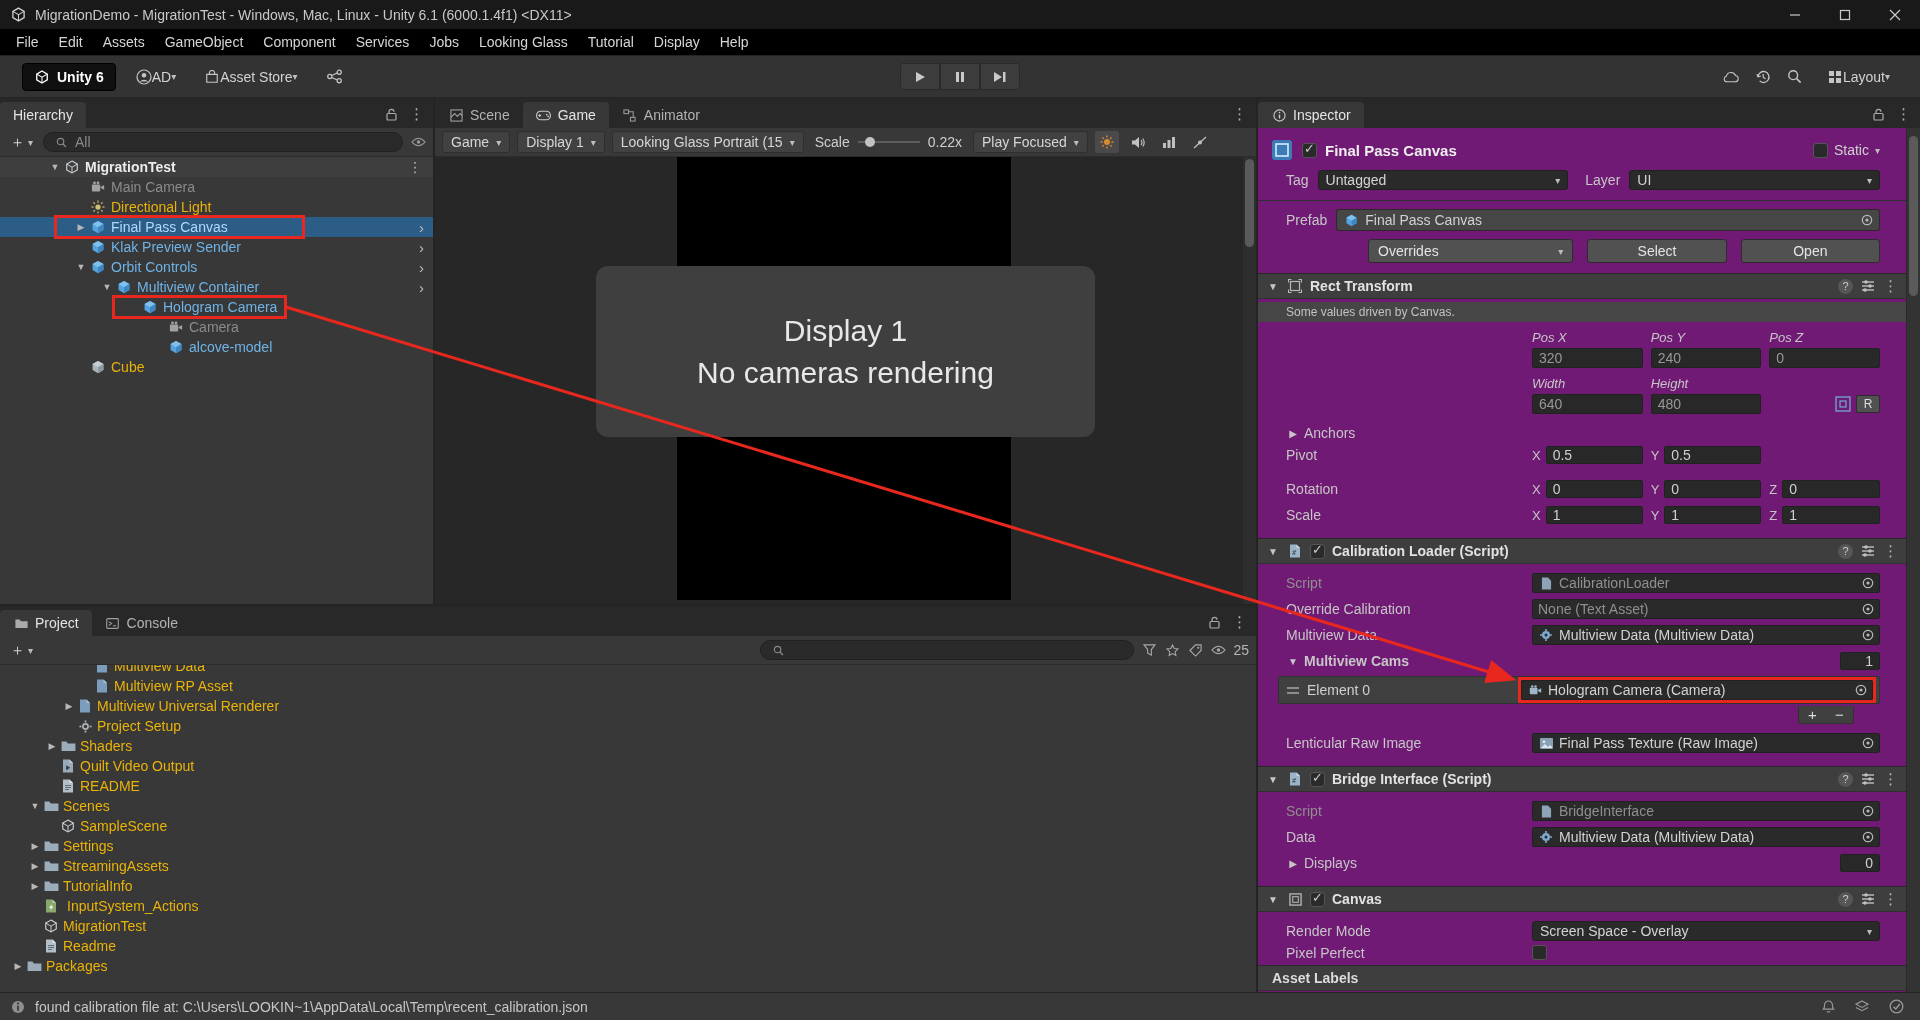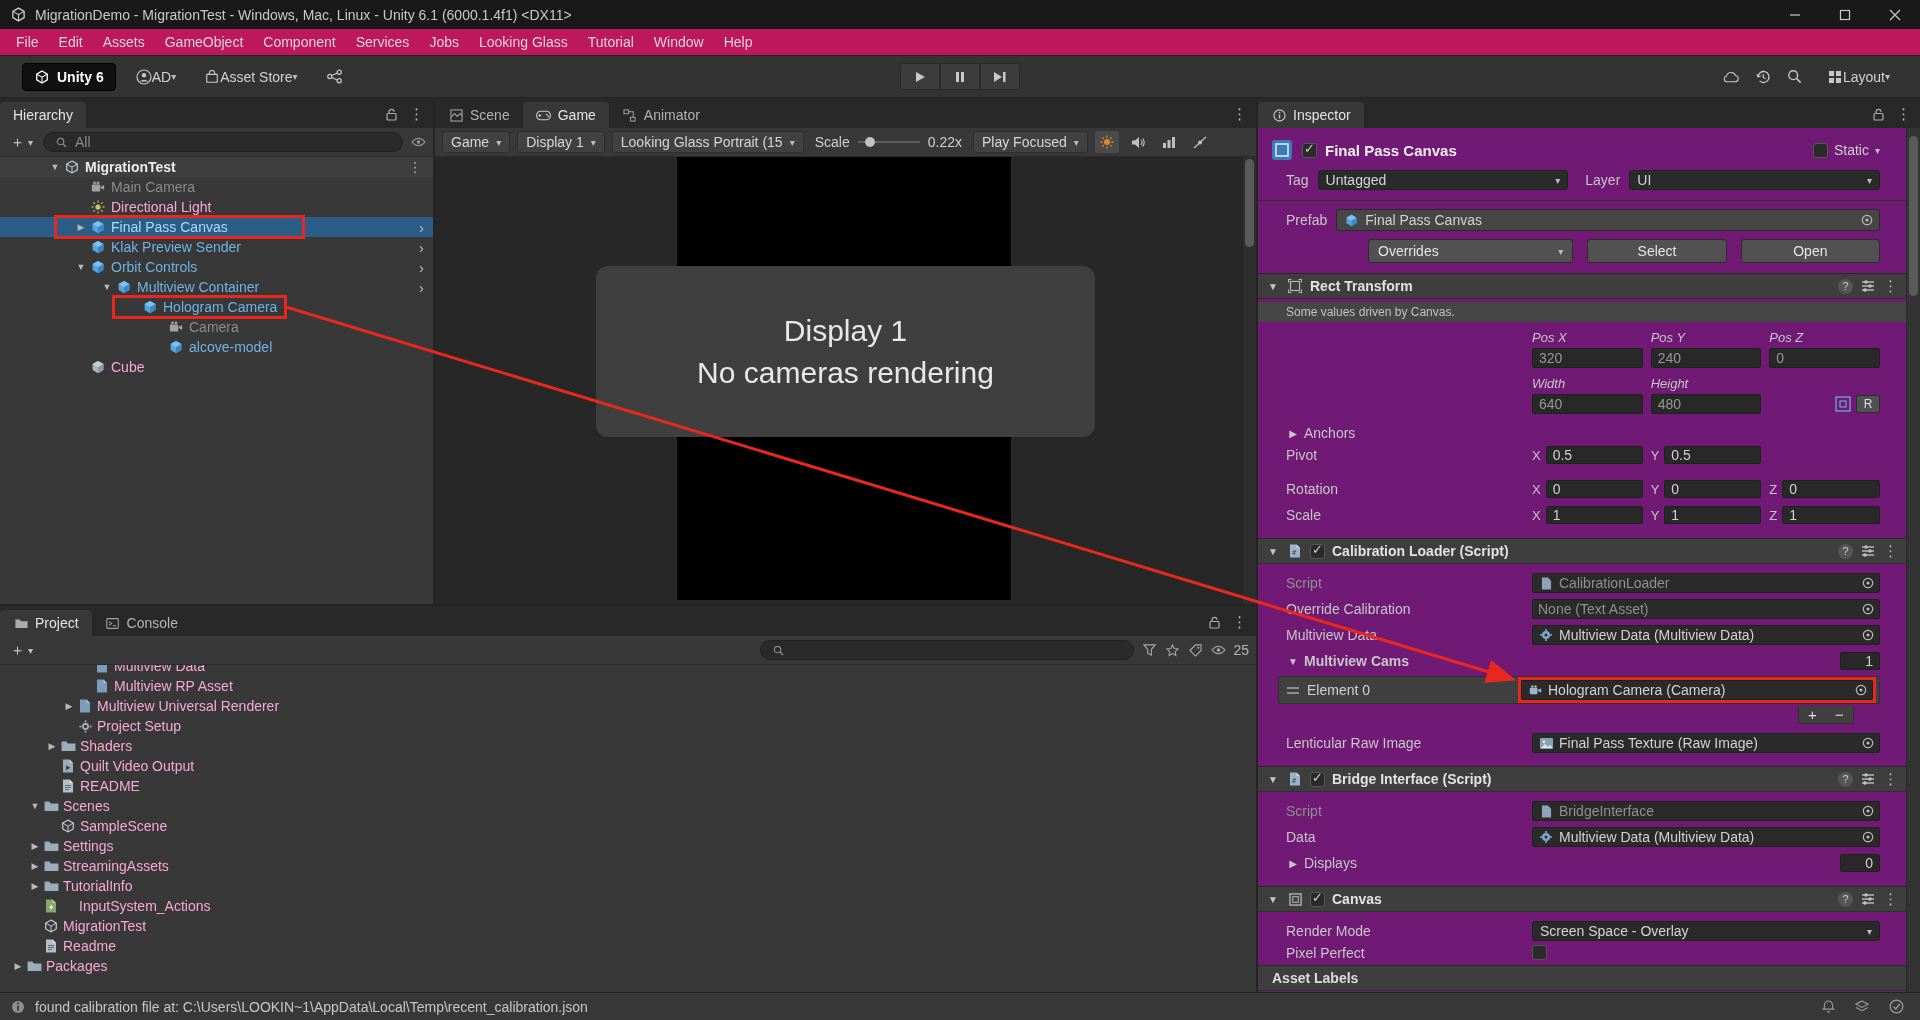--- a/index.html
+++ b/index.html
@@ -6,21 +6,21 @@
   html,body{width:1920px;height:1020px;overflow:hidden;}
   body{font-family:"Liberation Sans",sans-serif;font-size:14px;color:#d2d2d2;background:#383838;}
   .app{position:relative;width:1920px;height:1020px;display:flex;flex-direction:column;background:#383838;}
 
   
   .titlebar{height:29px;background:#191919;display:flex;align-items:center;gap:9px;padding-left:10px;flex:none;color:#c9c9c9;font-size:14px;}
   .win-controls{margin-left:auto;display:flex;height:100%;}
   .win-btn{width:50px;display:flex;align-items:center;justify-content:center;color:#c9c9c9;}
 
   
-  .menubar{height:27px;background:#be185d;border-bottom:1px solid #222;display:flex;align-items:center;padding-left:6px;flex:none;}
+  .menubar{height:27px;background:#000000;border-bottom:1px solid #222;display:flex;align-items:center;padding-left:6px;flex:none;}
   .menu-item{padding:0 10px;height:100%;display:flex;align-items:center;color:#d6d6d6;white-space:nowrap;}
 
   
   .toolbar{height:42px;background:#333;border-bottom:1px solid #242424;display:flex;align-items:center;padding:0 22px;flex:none;position:relative;}
   .tleft{display:flex;align-items:center;gap:12px;}
   .unity-badge{background:#101010;border:1px solid #000;border-radius:4px;height:28px;display:flex;align-items:center;gap:7px;padding:0 11px;color:#fff;font-weight:bold;}
   .chip{display:flex;align-items:center;height:28px;padding:0 8px;border-radius:4px;color:#d2d2d2;}
   .caret{font-size:10px;color:#bdbdbd;}
   .transport{position:absolute;left:50%;transform:translateX(-50%);display:flex;}
   .tbtn{width:40px;height:27px;background:#3c3c3c;border:1px solid #2a2a2a;display:flex;align-items:center;justify-content:center;}
@@ -48,21 +48,21 @@
   
   .tree{flex:1;overflow:hidden;position:relative;}
   .h-row{height:20px;display:flex;align-items:center;position:relative;white-space:nowrap;}
   .h-row.selected{background:#2c5d87;}
   .h-row.scene-row{background:#3e3e3e;}
   .arrow{width:18px;flex:none;text-align:center;font-size:9px;color:#b8b8b8;}
   .p-arrow{width:16px;flex:none;text-align:center;font-size:9px;color:#b8b8b8;}
   .row-main{display:flex;align-items:center;gap:5px;position:relative;height:100%;}
   .ticon{display:inline-flex;width:16px;height:16px;justify-content:center;align-items:center;flex:none;}
   .h-label{white-space:nowrap;}
-  .lbl-prefab{color:#6fb3e6;} .lbl-dim{color:#8b8b8b;} .lbl-normal{color:#f9a8d4;}
+  .lbl-prefab{color:#6fb3e6;} .lbl-dim{color:#8b8b8b;} .lbl-normal{color:#eab308;}
   .lbl-scene{color:#ececec;font-weight:bold;}
   .selected .lbl-prefab{color:#aedafa;}
   .prefab-open{margin-left:auto;padding-right:9px;color:#bdbdbd;font-size:15px;}
   .row-kebab{margin-left:auto;padding-right:11px;color:#b5b5b5;}
   .cut-top{margin-top:-9px;}
 
   
   .gdd{height:22px;display:flex;align-items:center;gap:7px;padding:0 8px;background:#414141;border:1px solid #2e2e2e;border-radius:3px;color:#d6d6d6;white-space:nowrap;}
   .gdd .lbl{overflow:hidden;text-overflow:clip;white-space:nowrap;}
   .gdd-device .lbl{max-width:170px;}
@@ -178,21 +178,21 @@
   <div class="menubar">
       <div class="menu-item">File</div>
       <div class="menu-item">Edit</div>
       <div class="menu-item">Assets</div>
       <div class="menu-item">GameObject</div>
       <div class="menu-item">Component</div>
       <div class="menu-item">Services</div>
       <div class="menu-item">Jobs</div>
       <div class="menu-item">Looking Glass</div>
       <div class="menu-item">Tutorial</div>
-      <div class="menu-item">Window</div>
+      <div class="menu-item">Display</div>
       <div class="menu-item">Help</div>
     </div>
 
   <div class="toolbar">
     <span class="tleft">
       <span class="unity-badge">
         <span class="ticon">
             <svg width="14" height="14" viewBox="0 0 16 16">
               <path d="M8 1.2 14 4.7v6.6L8 14.8 2 11.3V4.7Z" fill="none" stroke="#fff" stroke-width="1.5"></path>
               <path d="M2 4.7 8 8.2l6-3.5M8 8.2v6.4" stroke="#fff" stroke-width="1.2" fill="none"></path>
@@ -786,21 +786,21 @@
             </div>
             <div class="h-row" style="padding-left: 27px;">
               <span class="p-arrow"></span>
               <span class="ticon">
                 <svg width="12" height="14" viewBox="0 0 12 14">
                   <path d="M1 .5h6.5L11 4v9.5H1Z" fill="#87a86d"></path>
                   <path d="M7.5 .5 11 4H7.5Z" fill="#b4cfa0"></path>
                   <path d="M6.5 5 4 9h2l-1 3 3.5-4.5h-2Z" fill="#eef5e8"></path>
                 </svg>
               </span>
-              <span class="h-label lbl-normal" style="margin-left: 20px;">InputSystem_Actions</span>
+              <span class="h-label lbl-normal" style="margin-left: 8px;">InputSystem_Actions</span>
             </div>
             <div class="h-row" style="padding-left: 27px;">
               <span class="p-arrow"></span>
               <span class="ticon">
                 <svg width="14" height="14" viewBox="0 0 16 16">
                   <path d="M8 1.2 14 4.7v6.6L8 14.8 2 11.3V4.7Z" fill="none" stroke="#cfd4d8" stroke-width="1.3"></path>
                   <path d="M2 4.7 8 8.2l6-3.5M8 8.2v6.4" stroke="#cfd4d8" stroke-width="1.1" fill="none"></path>
                 </svg>
               </span>
               <span class="h-label lbl-normal" style="margin-left: 4px;">MigrationTest</span>

